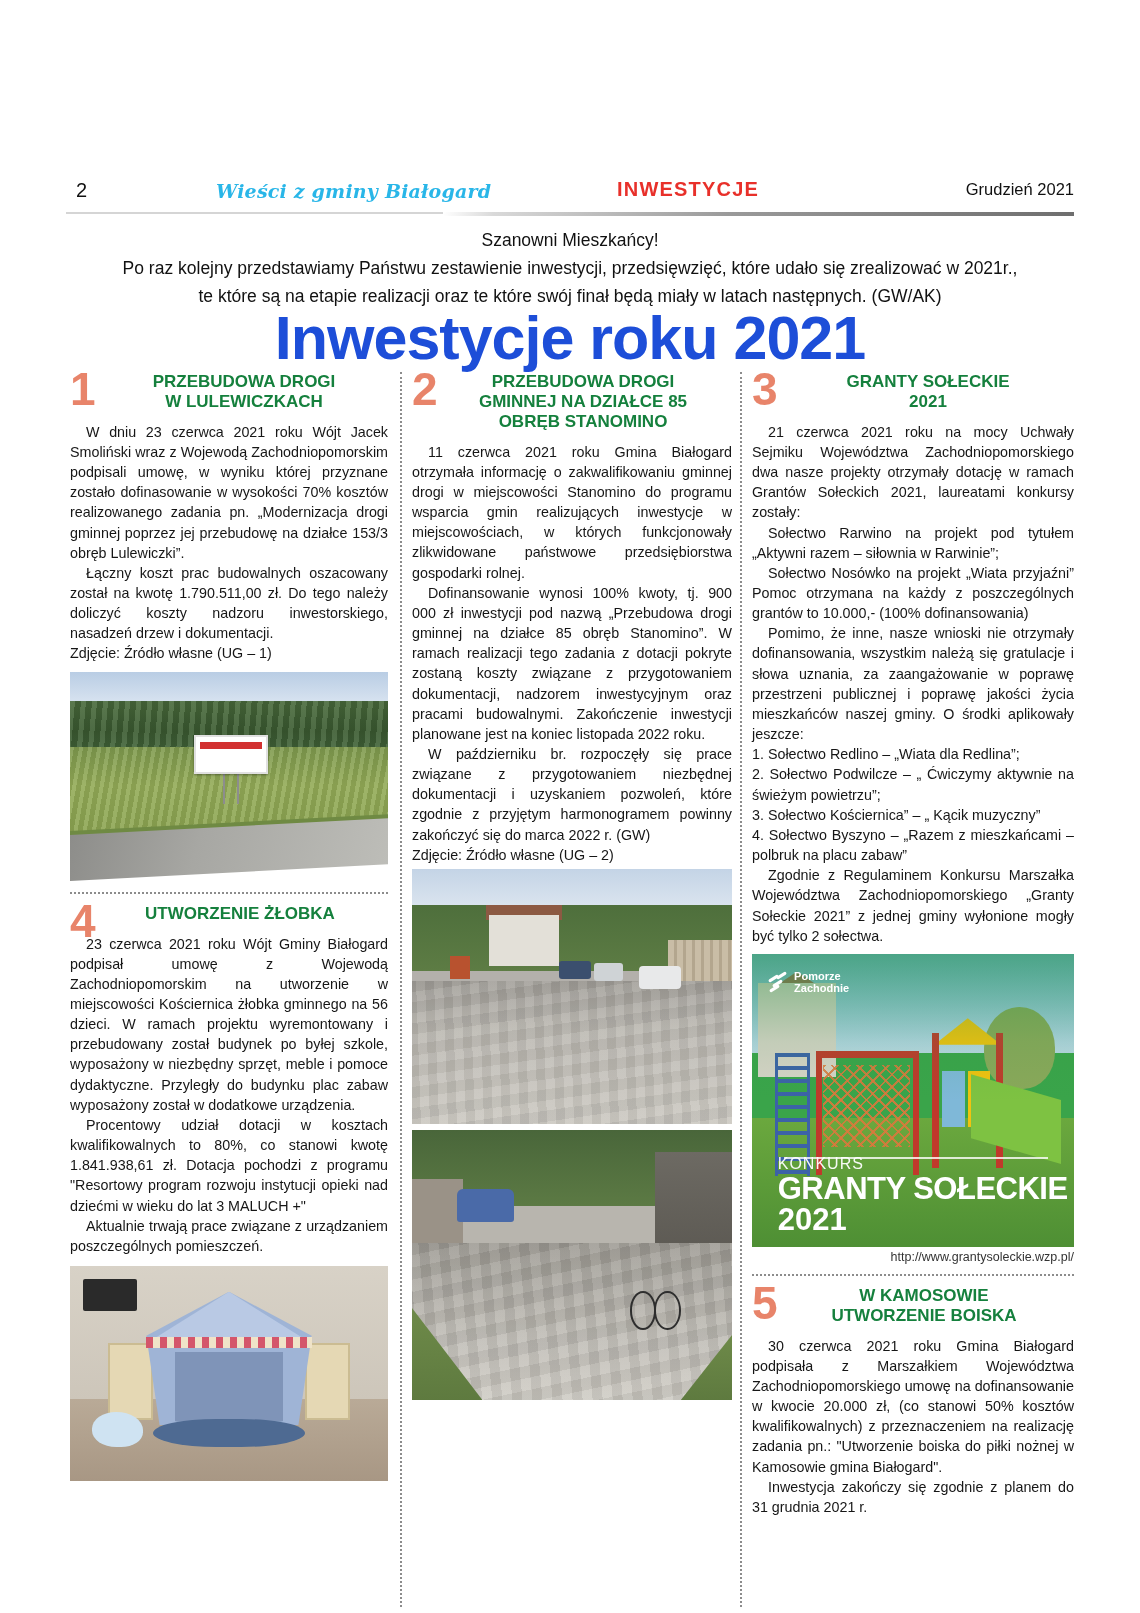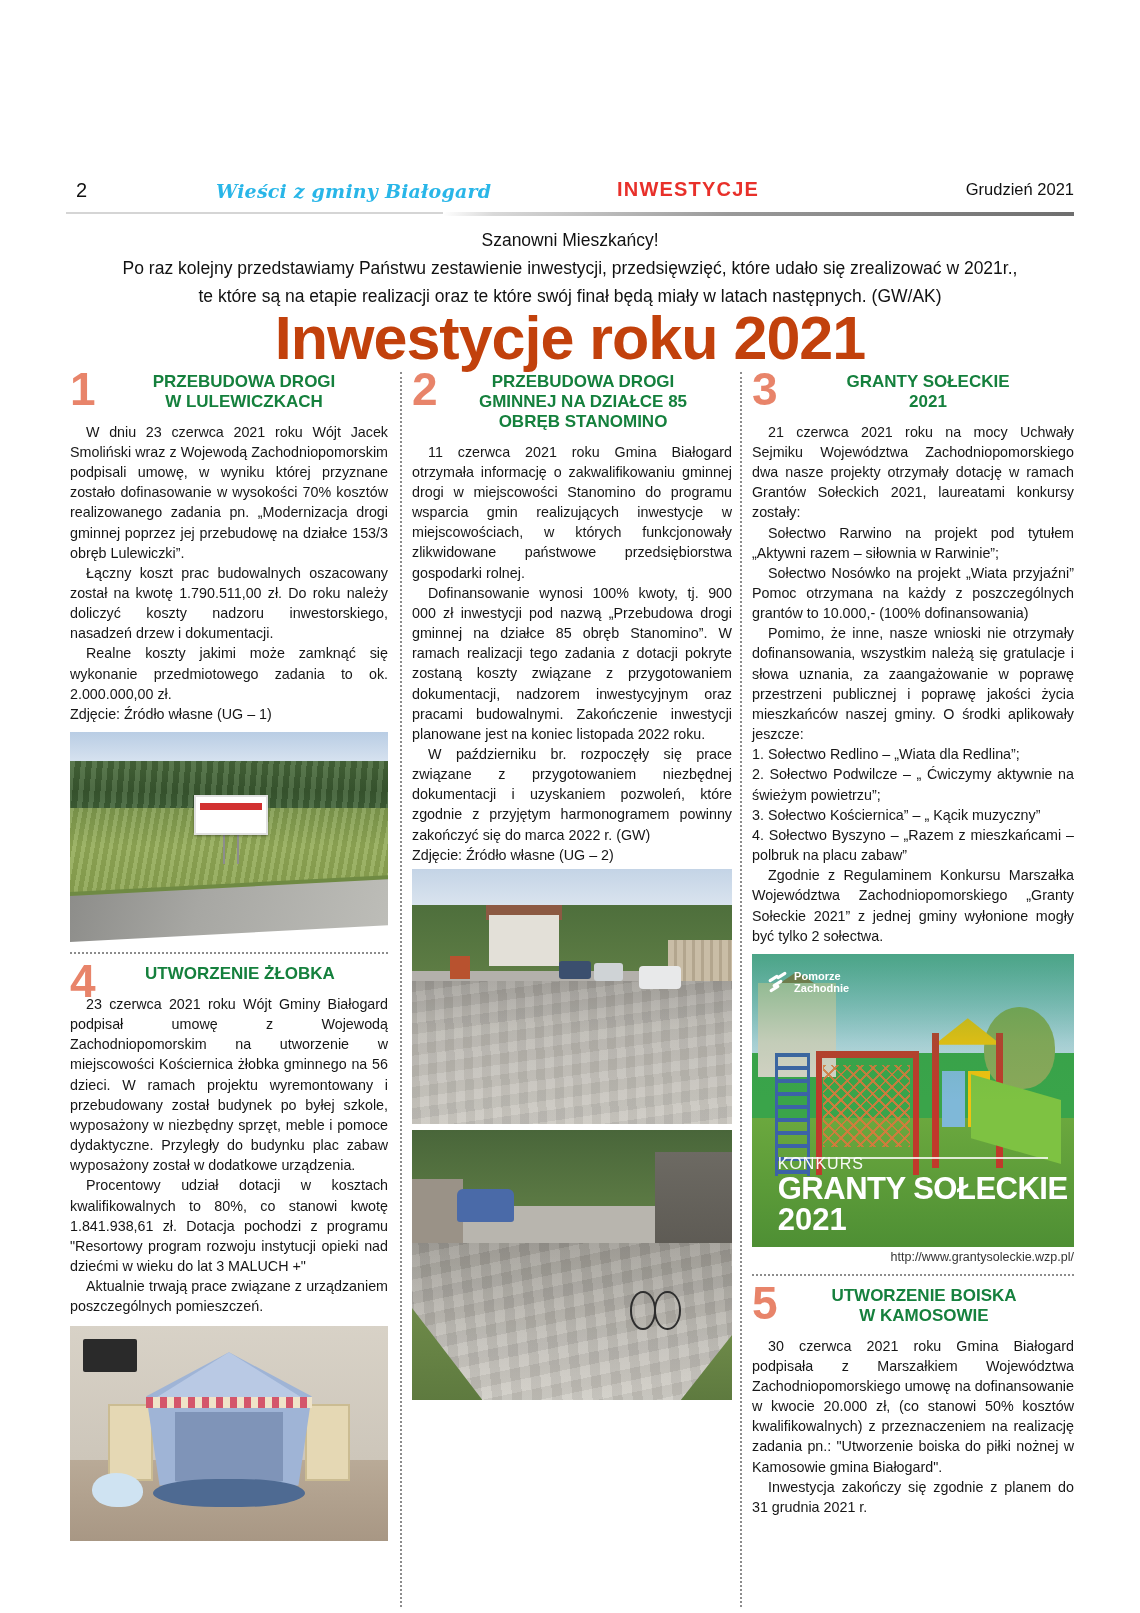--- a/index.html
+++ b/index.html
@@ -51,21 +51,21 @@
     text-align:center; line-height:1.42;
     font-size:17.5px; color:#111;
   }
   .intro div{ margin:0 0 3px 0; }
 
   
   .headline{
     position:absolute; left:0; top:303px; width:1140px;
     text-align:center;
     font-size:61px; font-weight:700; letter-spacing:-1px;
-    color:#c2410c;
+    color:#1d4ed8;
     font-family:"Liberation Sans", sans-serif;
   }
 
   
   .col{ position:absolute; top:372px; }
   .col1{ left:70px;  width:318px; }
   .col2{ left:412px; width:320px; }
   .col3{ left:752px; width:322px; }
 
   .col-sep{
@@ -307,22 +307,21 @@
     <div class="arthead">
       <span class="artnum">1</span>
       <div class="arttitle">
         <div>PRZEBUDOWA DROGI</div>
         <div>W LULEWICZKACH</div>
       </div>
     </div>
 
     <div class="body">
       <p>W dniu 23 czerwca 2021 roku Wójt Jacek Smoliński wraz z Wojewodą Zachodniopomorskim podpisali umowę, w wyniku której przyznane zostało dofinasowanie w wysokości 70% kosztów realizowanego zadania pn. „Modernizacja drogi gminnej poprzez jej przebudowę na działce 153/3 obręb Lulewiczki”.</p>
-      <p>Łączny koszt prac budowalnych oszacowany został na kwotę 1.790.511,00 zł. Do roku należy doliczyć koszty nadzoru inwestorskiego, nasadzeń drzew i dokumentacji.</p>
-      <p>Realne koszty jakimi może zamknąć się wykonanie przedmiotowego zadania to ok. 2.000.000,00 zł.</p>
+      <p>Łączny koszt prac budowalnych oszacowany został na kwotę 1.790.511,00 zł. Do tego należy doliczyć koszty nadzoru inwestorskiego, nasadzeń drzew i dokumentacji.</p>
       <p class="credit noind">Zdjęcie: Źródło własne (UG – 1)</p>
     </div>
 
     <div class="photo ph-field">
       <span class="sky"></span>
         <span class="trees"></span>
         <span class="treetex"></span>
       <span class="grass"></span>
         <span class="grasstex"></span>
       <span class="verge"></span>
@@ -462,22 +461,22 @@
         <span class="pyr" style="display:block">2021</span>
       </span>
     </div>
     <div class="poster-url">http://www.grantysoleckie.wzp.pl/</div>
 
     <div class="hsep"></div>
 
     <div class="arthead">
       <span class="artnum">5</span>
       <div class="arttitle tight">
+        <div>W KAMOSOWIE</div>
         <div>UTWORZENIE BOISKA</div>
-        <div>W KAMOSOWIE</div>
       </div>
     </div>
 
     <div class="body">
       <p>30 czerwca 2021 roku Gmina Białogard podpisała z Marszałkiem Województwa Zachodniopomorskiego umowę na dofinansowanie w kwocie 20.000 zł, (co stanowi 50% kosztów kwalifikowalnych) z przeznaczeniem na realizację zadania pn.: "Utworzenie boiska do piłki nożnej w Kamosowie gmina Białogard".</p>
       <p>Inwestycja zakończy się zgodnie z planem do 31 grudnia 2021 r.</p>
     </div>
   </div>
 
 </div>

